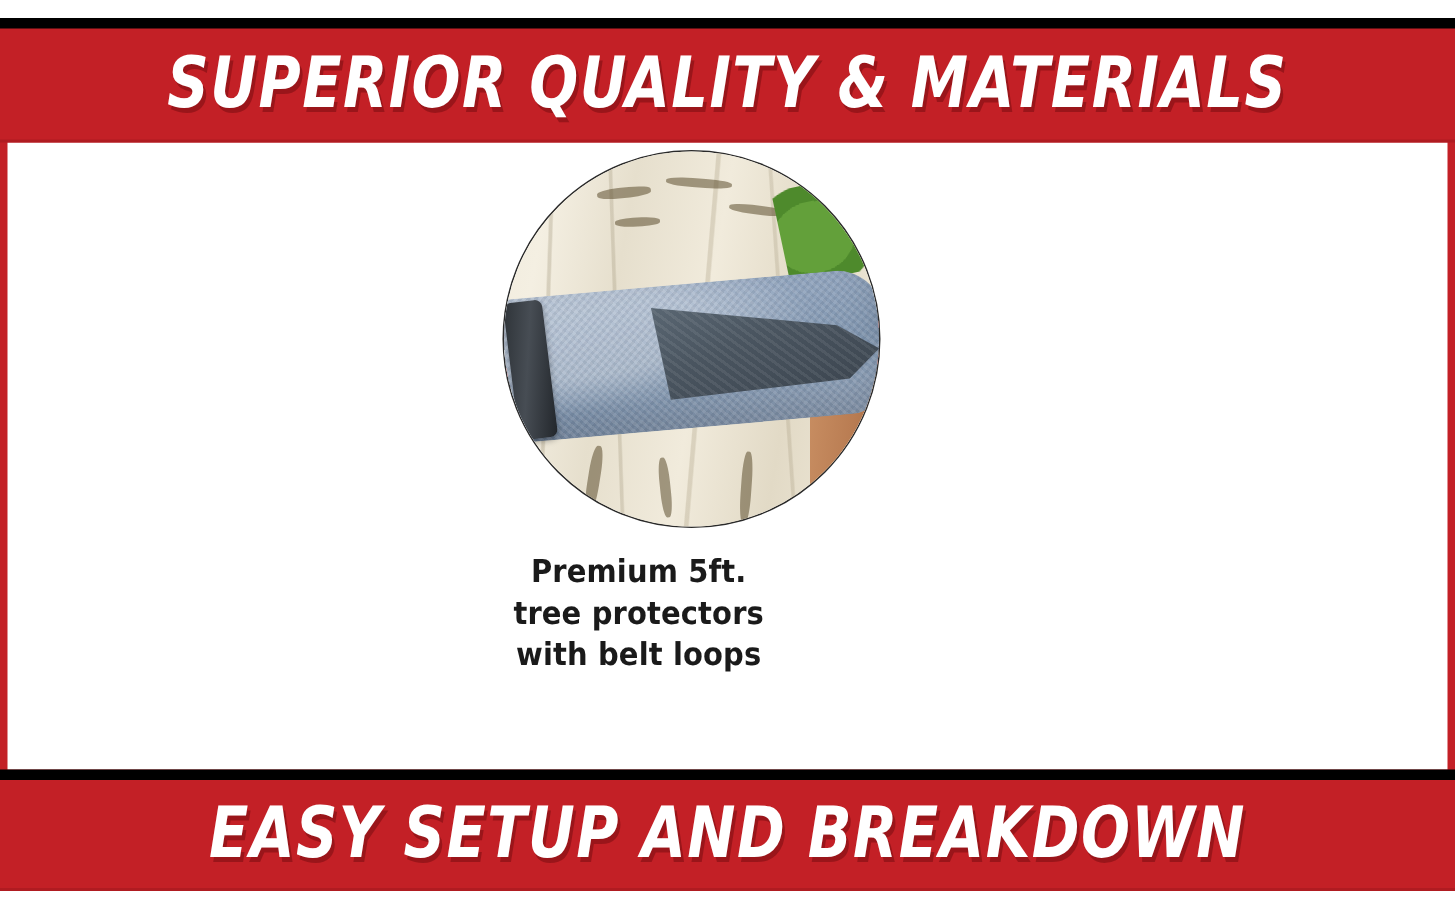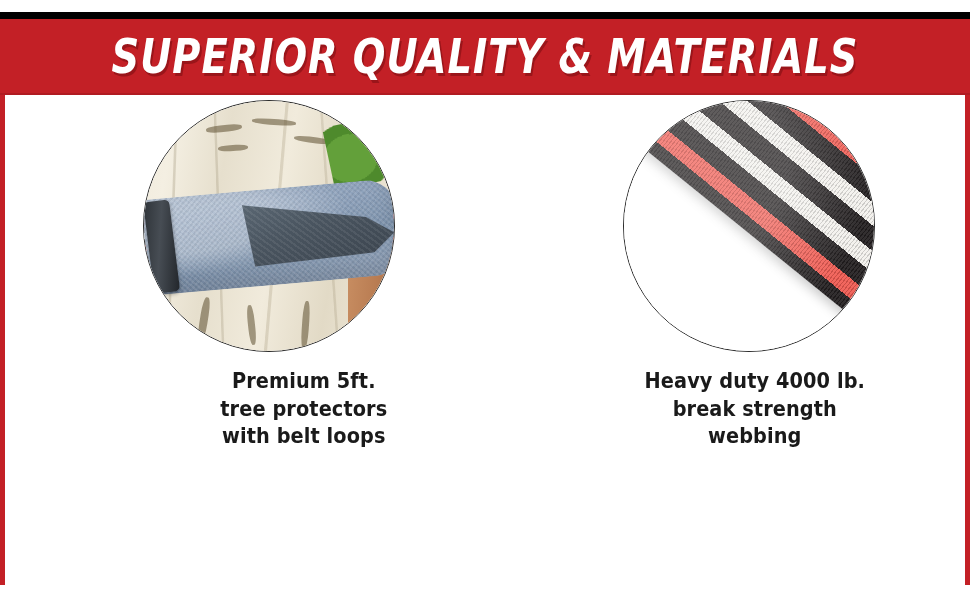--- a/index.html
+++ b/index.html
@@ -71,21 +71,21 @@
     height: 400px;
     display: flex;
     align-items: flex-start;
     justify-content: space-around;
   }
 
   .feature {
     width: 300px;
     display: flex;
     flex-direction: column;
-    align-items: flex-end;
+    align-items: flex-start;
   }
 
   .circle {
     position: relative;
     width: 252px;
     height: 252px;
     border-radius: 50%;
     overflow: hidden;
     background: #ffffff;
     border: 1px solid #2a2a2a;
@@ -361,32 +361,21 @@
           </div>
         </div>
       </div>
       <div class="caption">
         <span class="caption-line">Premium 5ft.</span>
         <span class="caption-line">tree protectors</span>
         <span class="caption-line">with belt loops</span>
       </div>
     </div>
 
-    <div class="feature">
-      <div class="circle">
-        <div class="scene">
-          <div class="c2-bg"></div>
-          <div class="c2-strap"></div>
-          <div class="c2-shade"></div>
-        </div>
-      </div>
-      <div class="caption">
-        <span class="caption-line">Heavy duty 4000 lb.</span>
-        <span class="caption-line">break strength</span>
-        <span class="caption-line">webbing</span>
-      </div>
-    </div>
 
 
   </div>
 
+  <div class="banner bottom">
+    <div class="banner-text">EASY SETUP AND BREAKDOWN</div>
+  </div>
 
 </div>
 
 </body></html>

